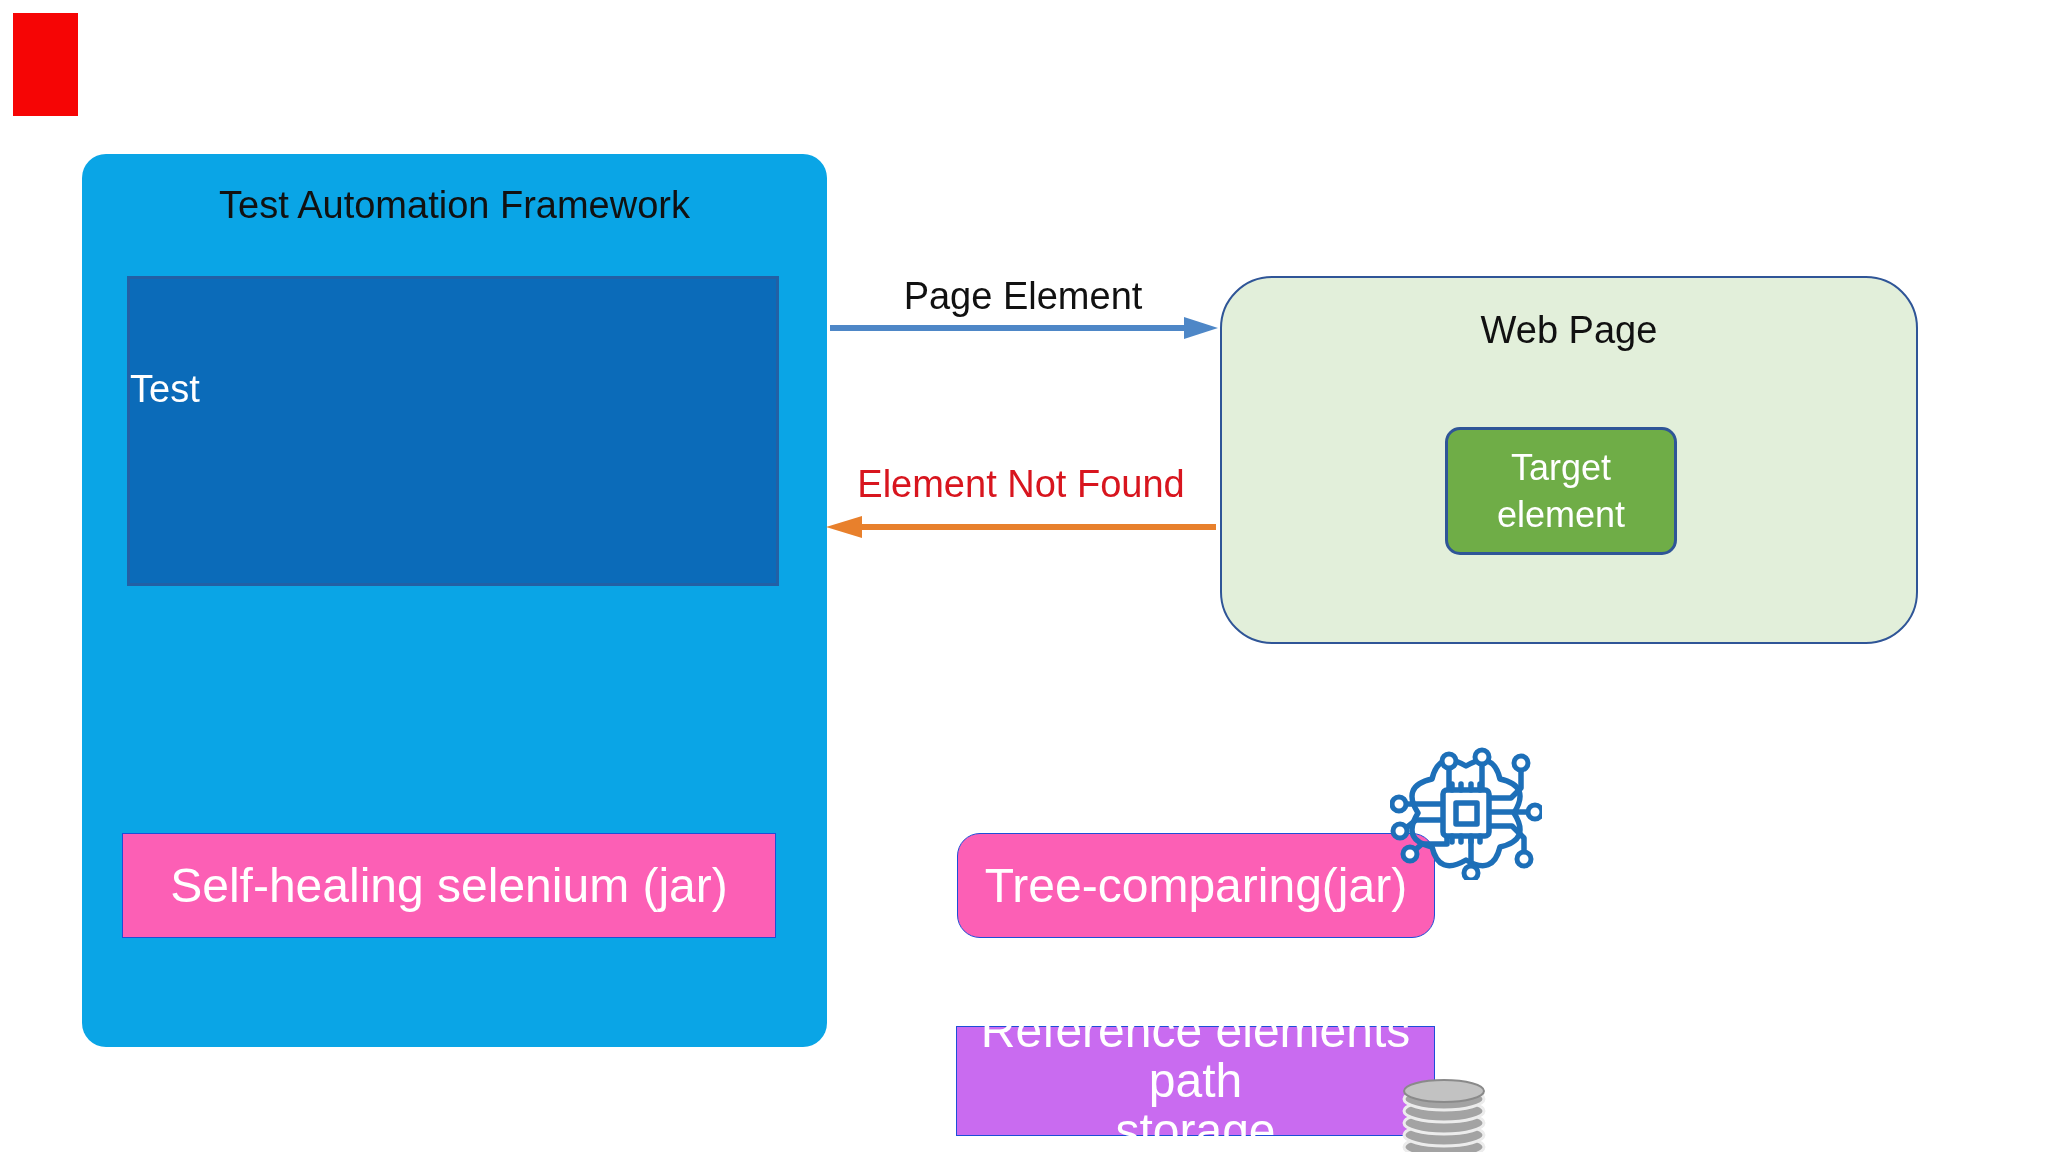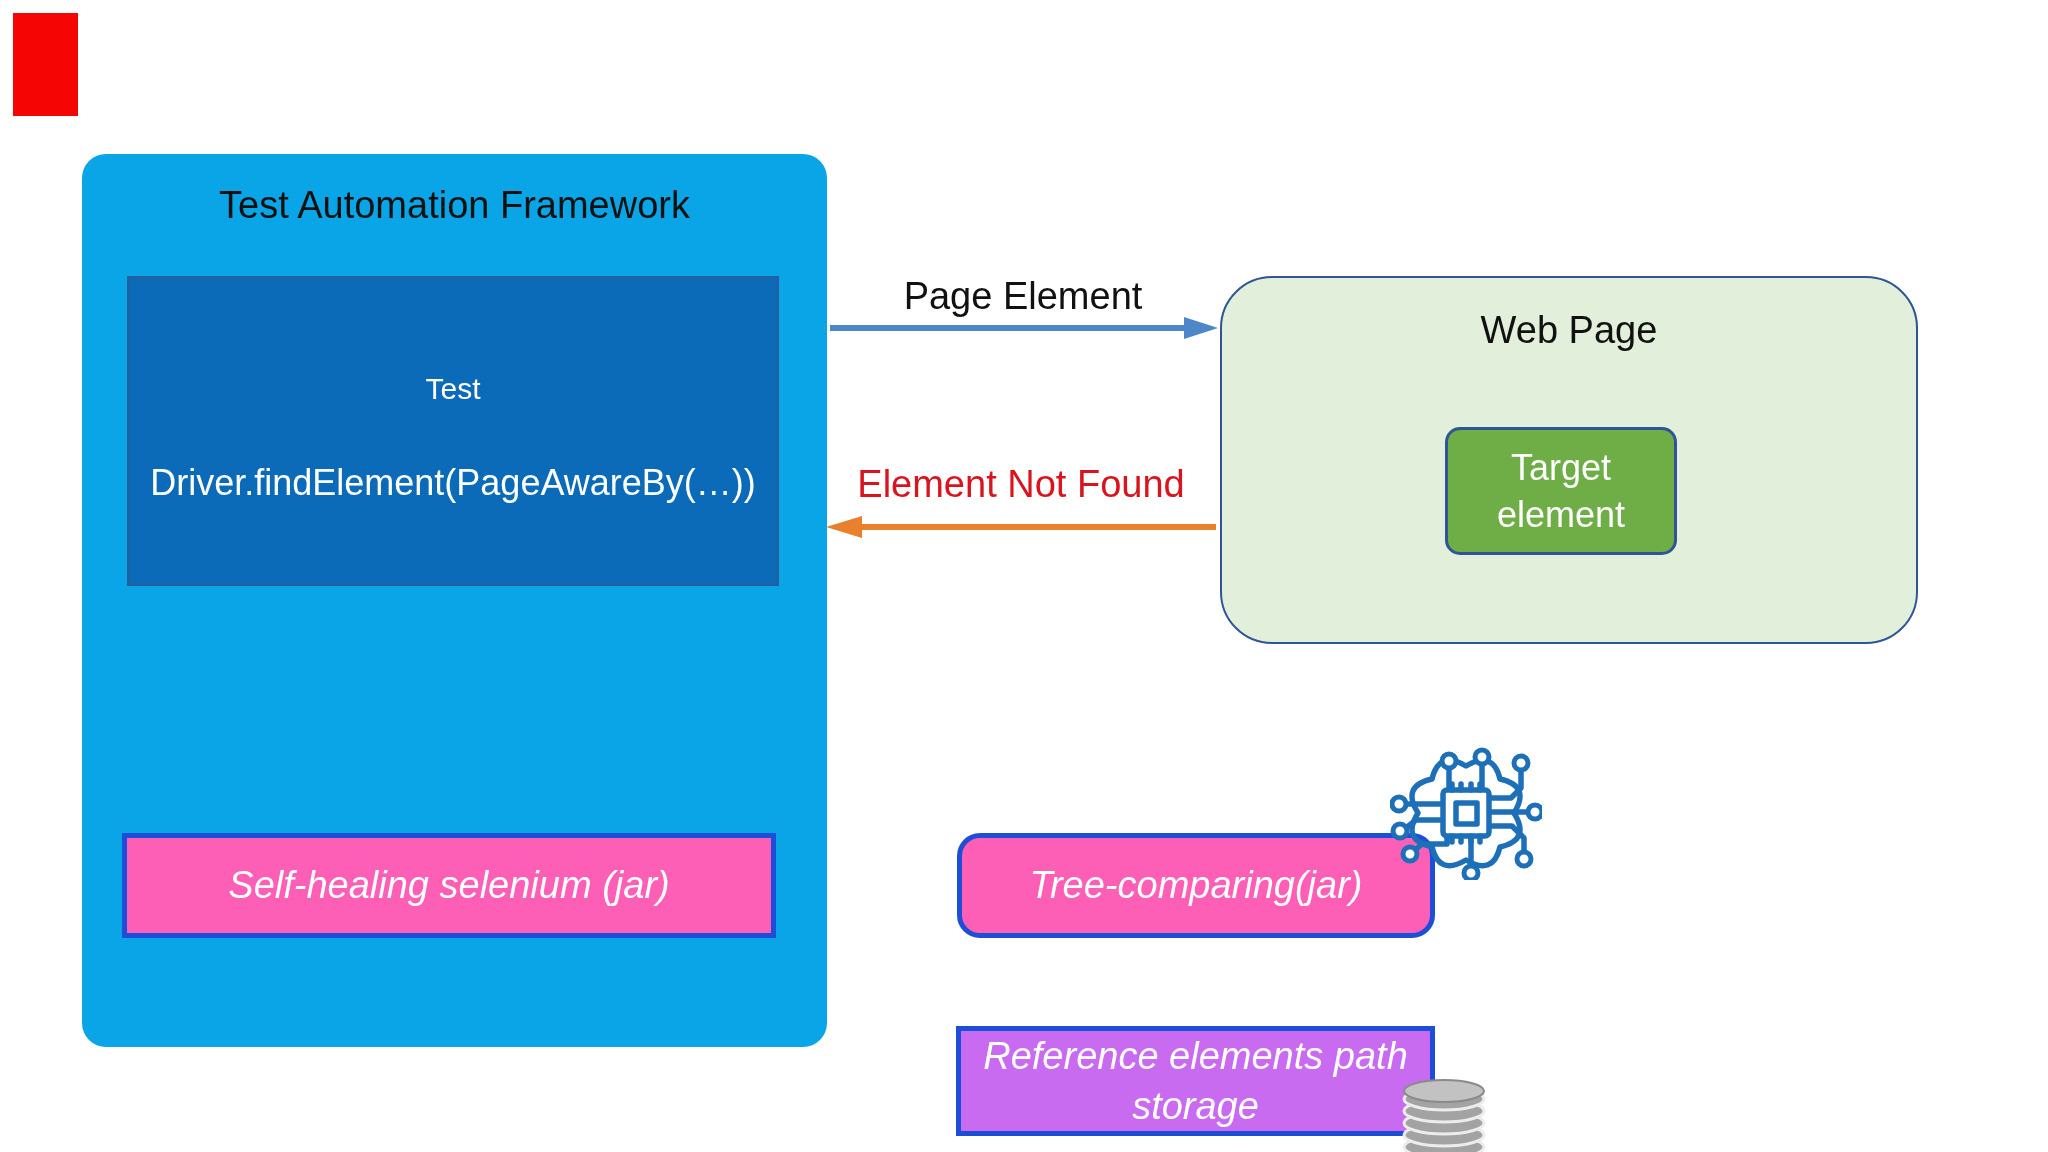--- a/index.html
+++ b/index.html
@@ -10,27 +10,27 @@
   .red-marker{position:absolute;left:13px;top:13px;width:65px;height:103px;background:#f60505;}
 
   
   .framework{position:absolute;left:82px;top:154px;width:745px;height:893px;
              background:#0aa5e6;border-radius:24px;}
   .framework-title{position:absolute;left:0;right:0;top:26px;text-align:center;
                    font-size:38px;line-height:50px;color:#111111;}
 
   .test-box{position:absolute;left:45px;top:122px;width:652px;height:310px;
             background:#0b6bb9;border:3px solid #2260a5;box-sizing:border-box;}
-  .test-title{position:absolute;left:0;right:0;top:86px;text-align:center;
-              font-size:30px;line-height:48px;color:#ffffff;}
+  .test-title{position:absolute;left:0;right:0;top:86px;
+              font-size:38px;line-height:48px;color:#ffffff;}
   .test-code{position:absolute;left:0;right:0;top:180px;text-align:center;
              font-size:36px;line-height:48px;color:#ffffff;white-space:nowrap;}
 
   .bar{display:flex;align-items:center;justify-content:center;box-sizing:border-box;
-       color:#ffffff;font-size:38px;text-align:center;border:5px solid #1d4ed8;font-style:italic;}
+       color:#ffffff;font-size:48px;text-align:center;border:1px solid #1d4ed8;}
   .selfheal-bar{position:absolute;left:40px;top:679px;width:654px;height:105px;background:#fc5fb5;}
 
   
   .webpage{position:absolute;left:1220px;top:276px;width:698px;height:368px;
            background:#e2efda;border:2px solid #2f5597;border-radius:52px;box-sizing:border-box;padding-left:40px;}
   .webpage-title{position:absolute;left:0;right:0;top:28px;text-align:center;
                  font-size:38px;line-height:48px;color:#111111;}
   .target-box{position:absolute;left:223px;top:149px;width:232px;height:128px;
               background:#6fad47;border:3px solid #2f5597;border-radius:15px;box-sizing:border-box;
               display:flex;flex-direction:column;align-items:center;justify-content:center;
@@ -58,21 +58,20 @@
 
 <div class="page">
 
   <div class="red-marker"></div>
 
   <div class="framework">
     <div class="framework-title">Test Automation Framework</div>
 
     <div class="test-box">
       <div class="test-title">Test</div>
-      <div class="test-code">Driver.findElement(PageAwareBy(…))</div>
     </div>
 
     <div class="bar selfheal-bar">Self-healing selenium (jar)</div>
   </div>
 
   <div class="webpage">
     <div class="webpage-title">Web Page</div>
     <div class="target-box">
       <span>Target</span>
       <span>element</span>

